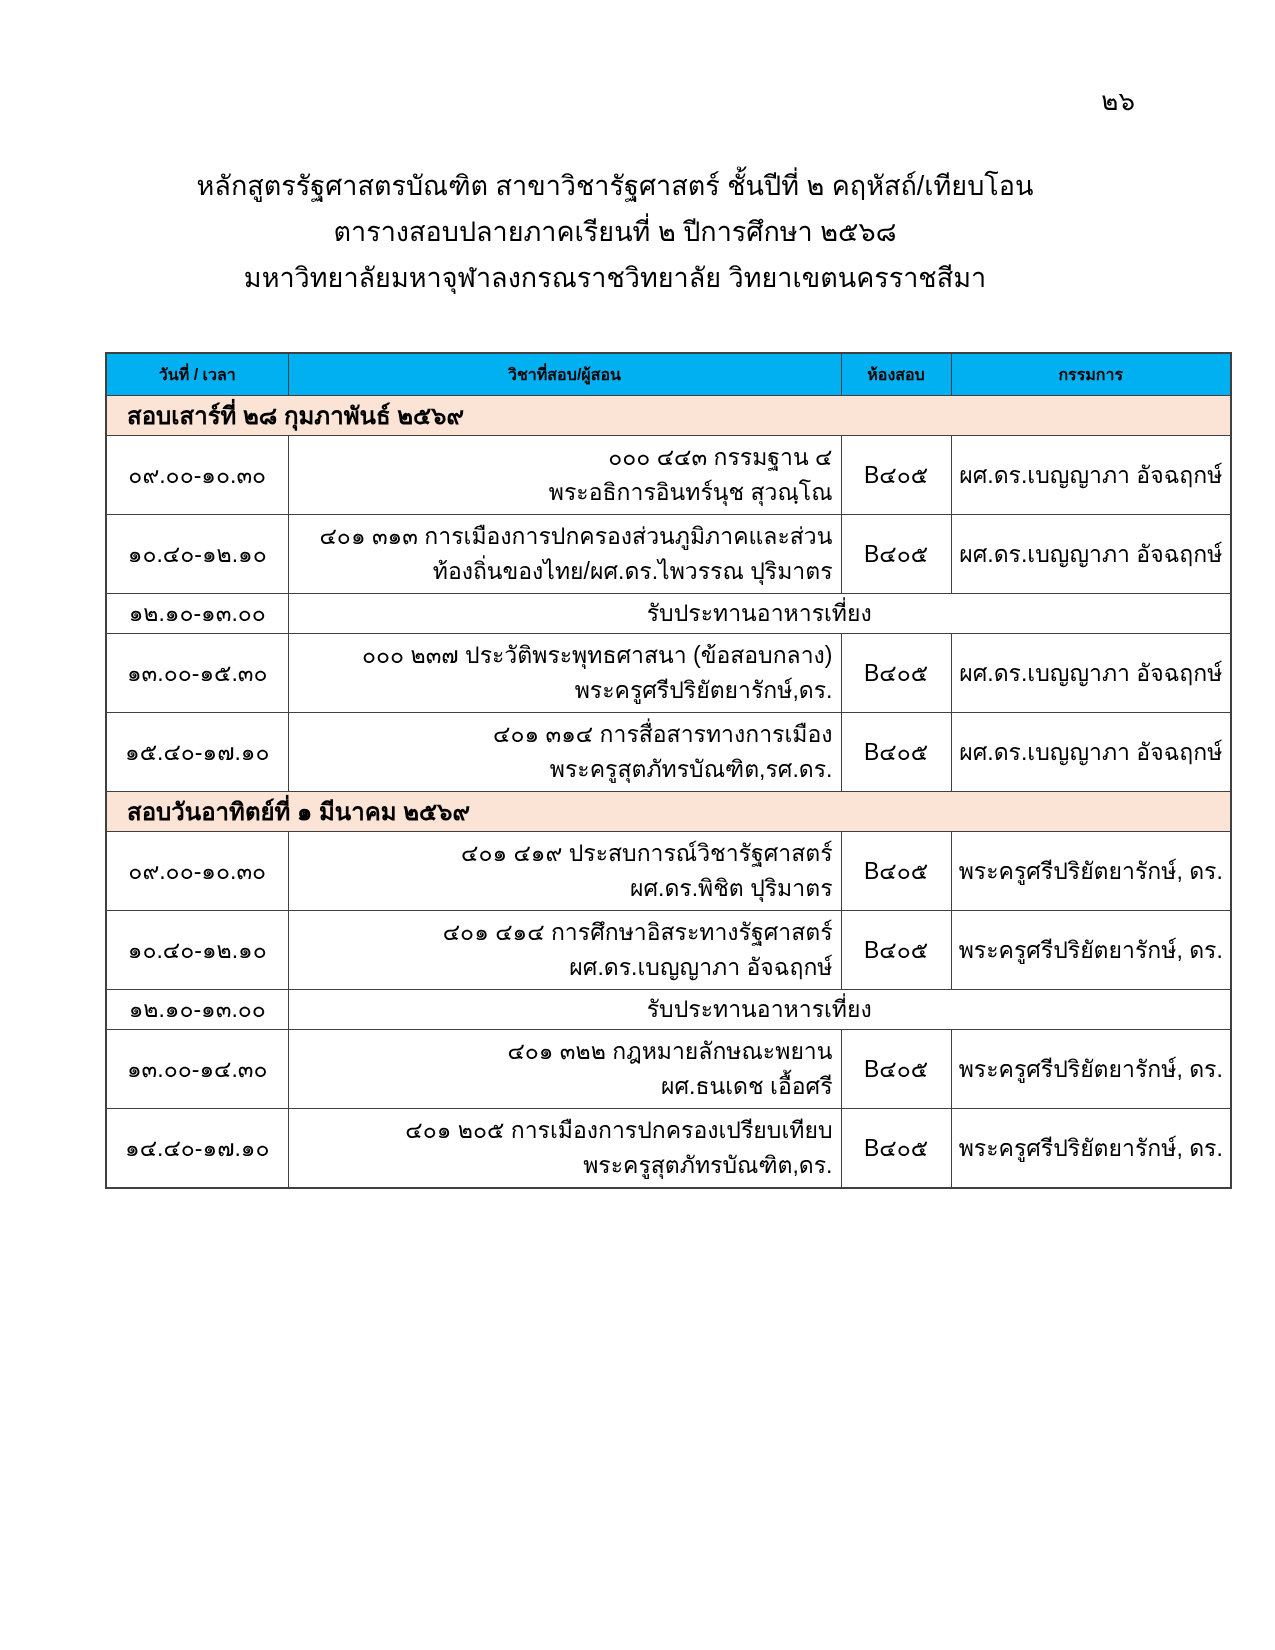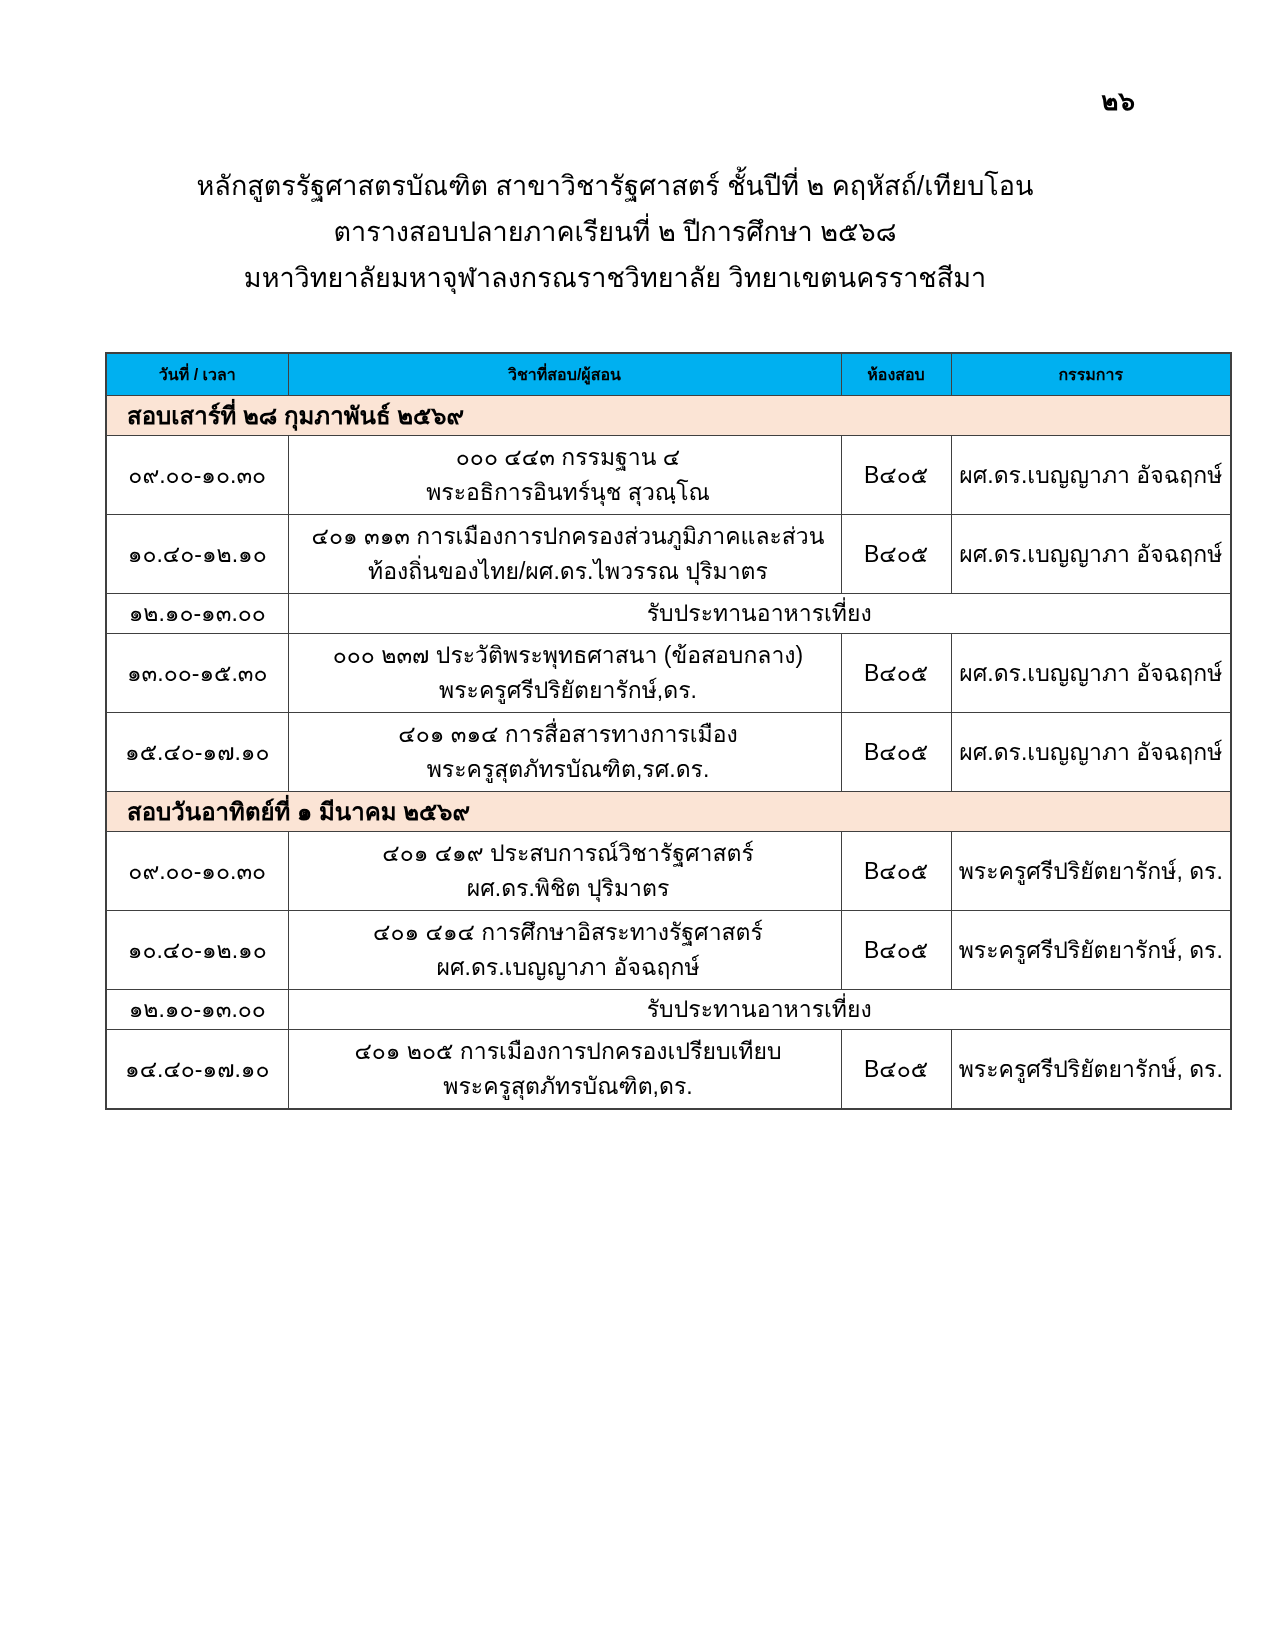--- a/index.html
+++ b/index.html
@@ -14,21 +14,21 @@
     position: relative;
     width: 1275px;
     height: 1650px;
     overflow: hidden;
   }
   .page-number {
     position: absolute;
     top: 80px;
     right: 140px;
     font-size: 26px;
-    font-weight: bold;
+    font-weight: normal;
   }
   .title-block {
     position: absolute;
     top: 163px;
     left: 0;
     width: 1230px;
     text-align: center;
   }
   .title-line {
     font-size: 27px;
@@ -61,21 +61,21 @@
     height: 37px;
     font-weight: bold;
     font-size: 24px;
     text-align: left;
     padding-left: 20px;
   }
   tr.exam-row { height: 77px; }
   tr.break-row { height: 40px; }
   td.time-cell { text-align: center; }
   td.subject-cell {
-    text-align: center;
+    text-align: right;
     padding: 4px 8px 4px 15px;
   }
   td.subject-cell .subj-line { line-height: 35px; }
   td.room-cell { text-align: center; }
   td.committee-cell { text-align: center; }
   td.break-cell { text-align: center; font-family: Liberation Serif, serif; }
 </style>
 </head>
 <body>
 
@@ -177,20 +177,29 @@
         </td>
         <td class="room-cell">B๔๐๕</td>
         <td class="committee-cell">พระครูศรีปริยัตยารักษ์, ดร.</td>
       </tr>
 
       <tr class="break-row">
         <td class="time-cell">๑๒.๑๐-๑๓.๐๐</td>
         <td colspan="3" class="break-cell">รับประทานอาหารเที่ยง</td>
       </tr>
 
+      <tr class="exam-row">
+        <td class="time-cell">๑๓.๐๐-๑๔.๓๐</td>
+        <td class="subject-cell">
+          <div class="subj-line">๔๐๑ ๓๒๒ กฎหมายลักษณะพยาน</div>
+          <div class="subj-line">ผศ.ธนเดช เอื้อศรี</div>
+        </td>
+        <td class="room-cell">B๔๐๕</td>
+        <td class="committee-cell">พระครูศรีปริยัตยารักษ์, ดร.</td>
+      </tr>
 
       <tr class="exam-row">
         <td class="time-cell">๑๔.๔๐-๑๗.๑๐</td>
         <td class="subject-cell">
           <div class="subj-line">๔๐๑ ๒๐๕  การเมืองการปกครองเปรียบเทียบ</div>
           <div class="subj-line">พระครูสุตภัทรบัณฑิต,ดร.</div>
         </td>
         <td class="room-cell">B๔๐๕</td>
         <td class="committee-cell">พระครูศรีปริยัตยารักษ์, ดร.</td>
       </tr>

